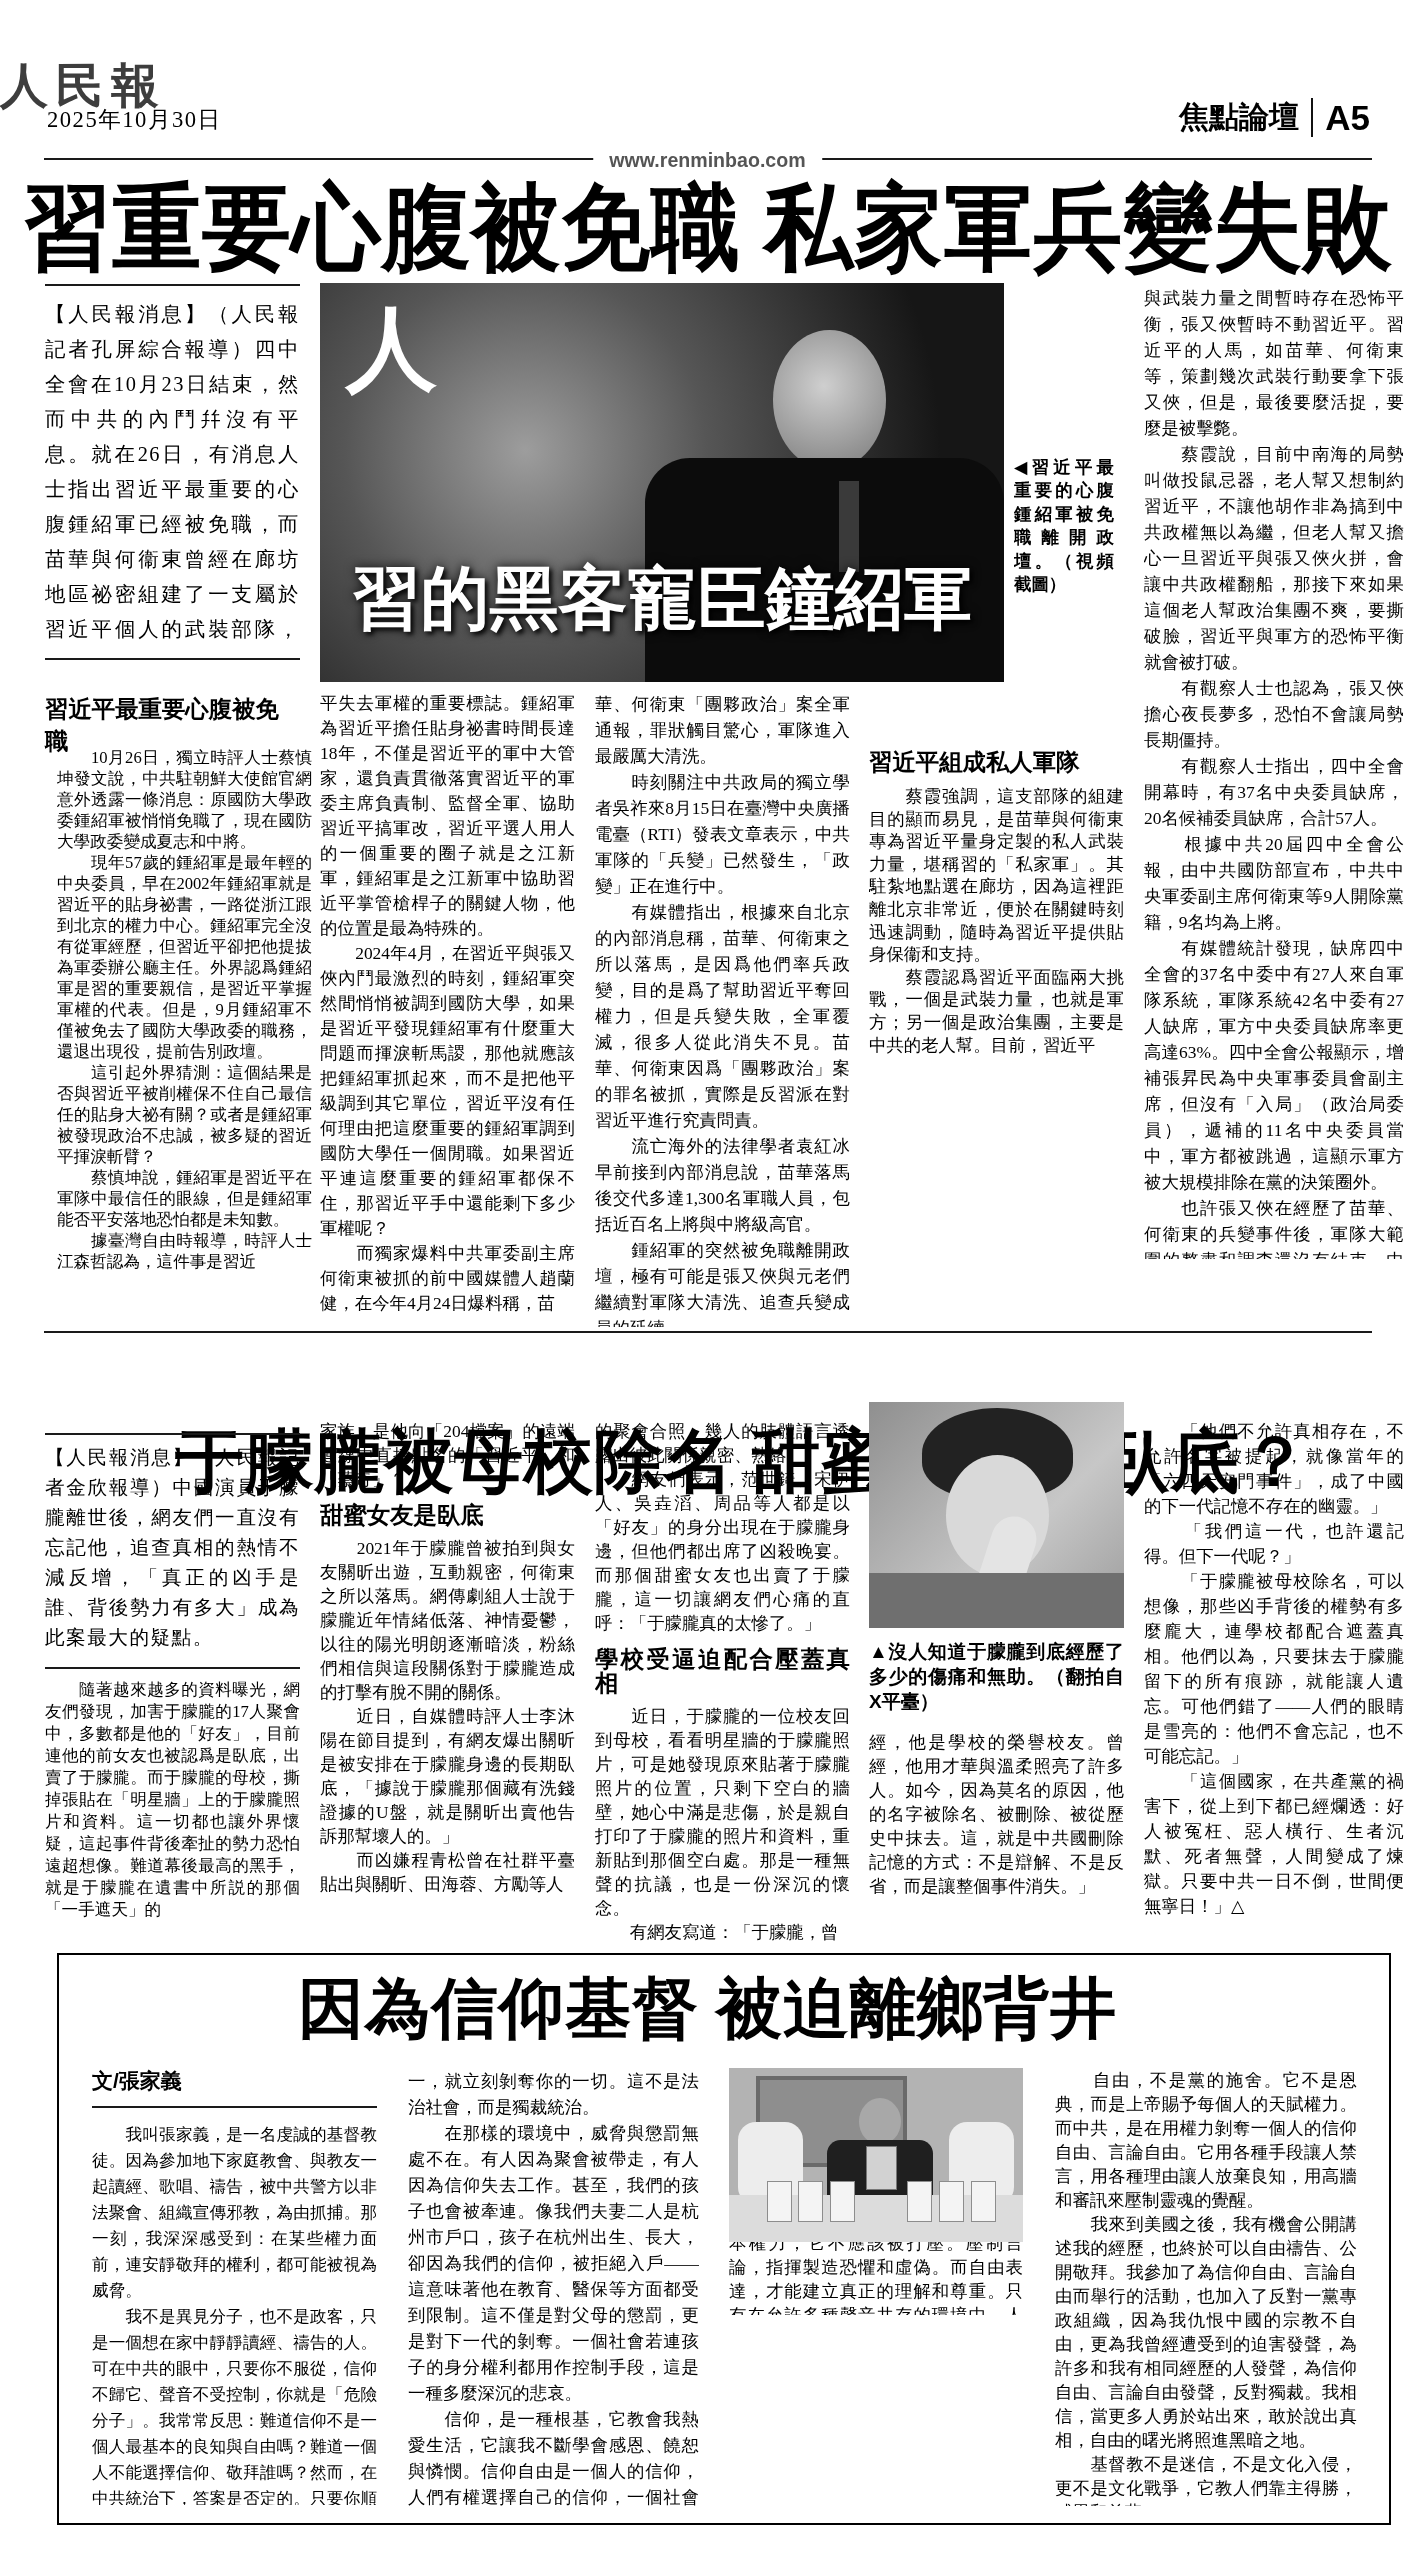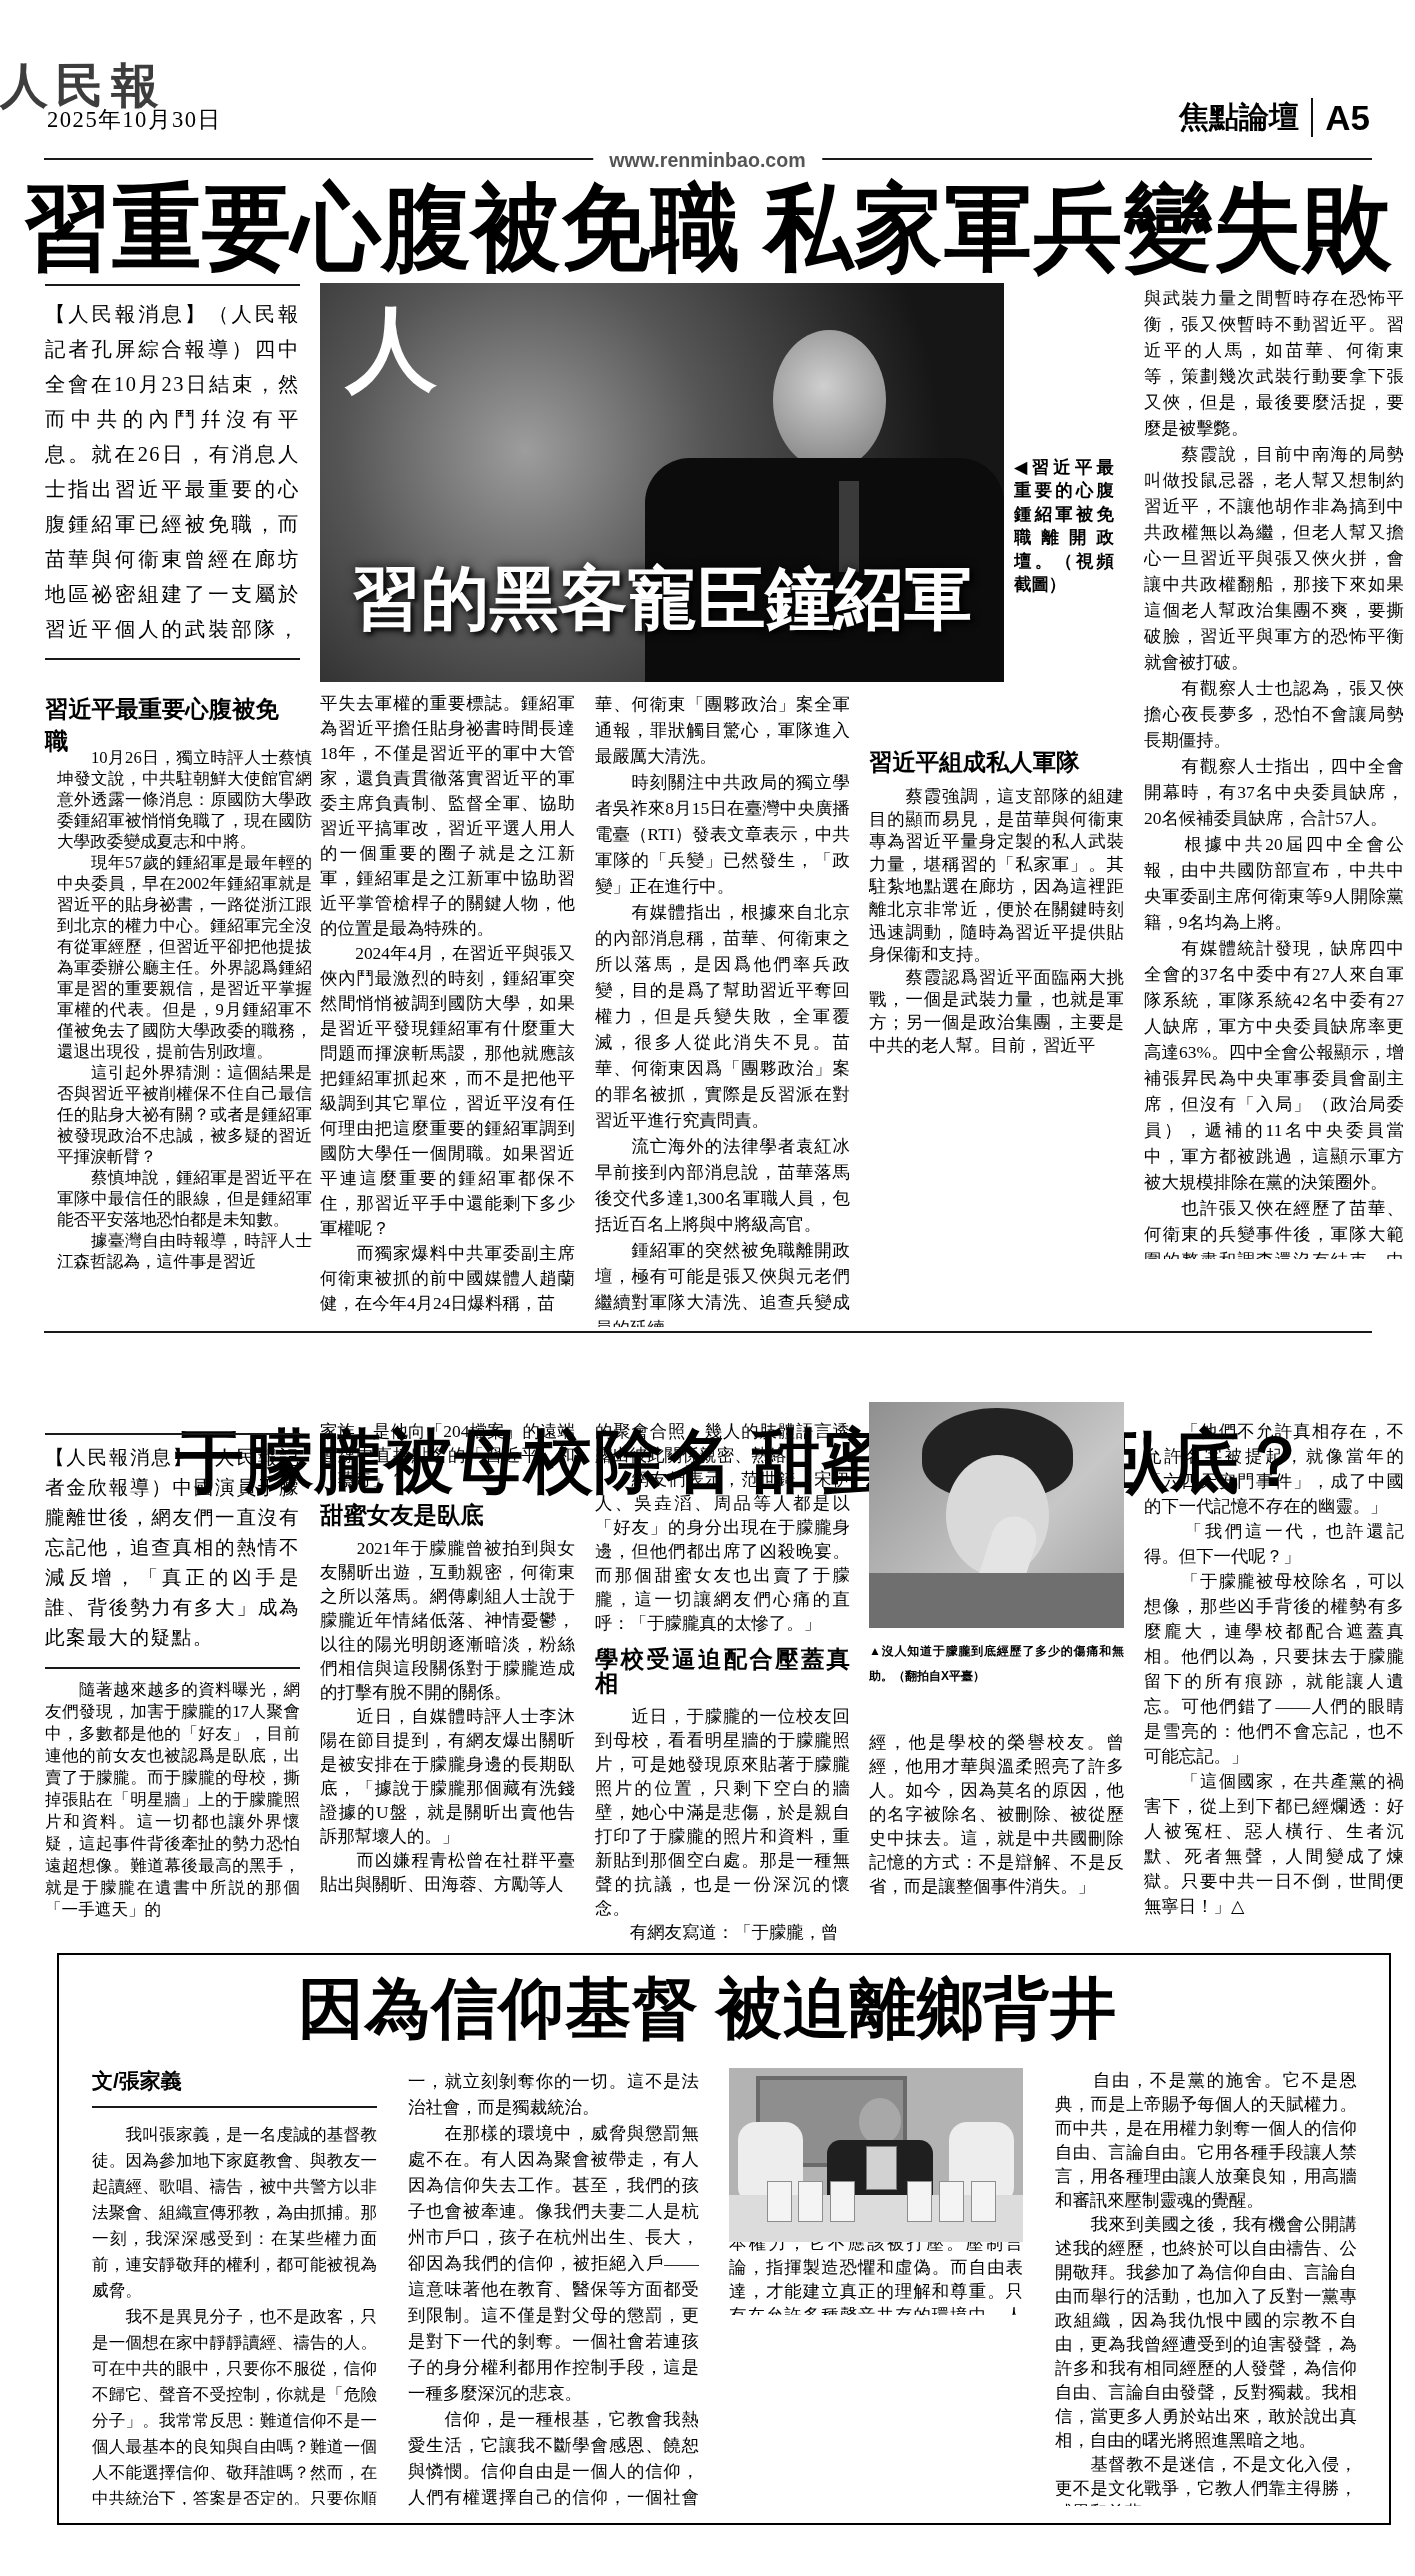--- a/index.html
+++ b/index.html
@@ -164,21 +164,21 @@
         <p>　　有網友寫道：「于朦朧，曾</p>
       </div>
   </div>
 
   <div class="photo2">
     <div class="p2hair"></div>
     <div class="p2face"></div>
     <div class="p2hand"></div>
     <div class="p2body"></div>
   </div>
-  <div class="caption" style="left:869px;top:1639px;width:255px;height:75px;font-size:12px;line-height:25px;">▲沒人知道于朦朧到底經歷了多少的傷痛和無助。（翻拍自X平臺）</div>
+  <div class="caption" style="left:869px;top:1639px;width:255px;height:75px;font-size:19px;line-height:25px;">▲沒人知道于朦朧到底經歷了多少的傷痛和無助。（翻拍自X平臺）</div>
   <div class="col" style="left:869px;top:1730px;width:255px;height:216px;font-size:17.4px;line-height:24px;">
       <p>經，他是學校的榮譽校友。曾經，他用才華與溫柔照亮了許多人。如今，因為莫名的原因，他的名字被除名、被刪除、被從歷史中抹去。這，就是中共國刪除記憶的方式：不是辯解、不是反省，而是讓整個事件消失。」</p>
     </div>
 
   <div class="col" style="left:1144px;top:1419px;width:260px;height:528px;font-size:17.4px;line-height:25px;">
       <p>　　「他們不允許真相存在，不允許名字被提起，就像當年的「六四天安門事件」，成了中國的下一代記憶不存在的幽靈。」</p>
       <p>　　「我們這一代，也許還記得。但下一代呢？」</p>
       <p>　　「于朦朧被母校除名，可以想像，那些凶手背後的權勢有多麼龐大，連學校都配合遮蓋真相。他們以為，只要抹去于朦朧留下的所有痕跡，就能讓人遺忘。可他們錯了——人們的眼睛是雪亮的：他們不會忘記，也不可能忘記。」</p>
       <p>　　「這個國家，在共產黨的禍害下，從上到下都已經爛透：好人被冤枉、惡人橫行、生者沉默、死者無聲，人間變成了煉獄。只要中共一日不倒，世間便無寧日！」△</p>
     </div>

